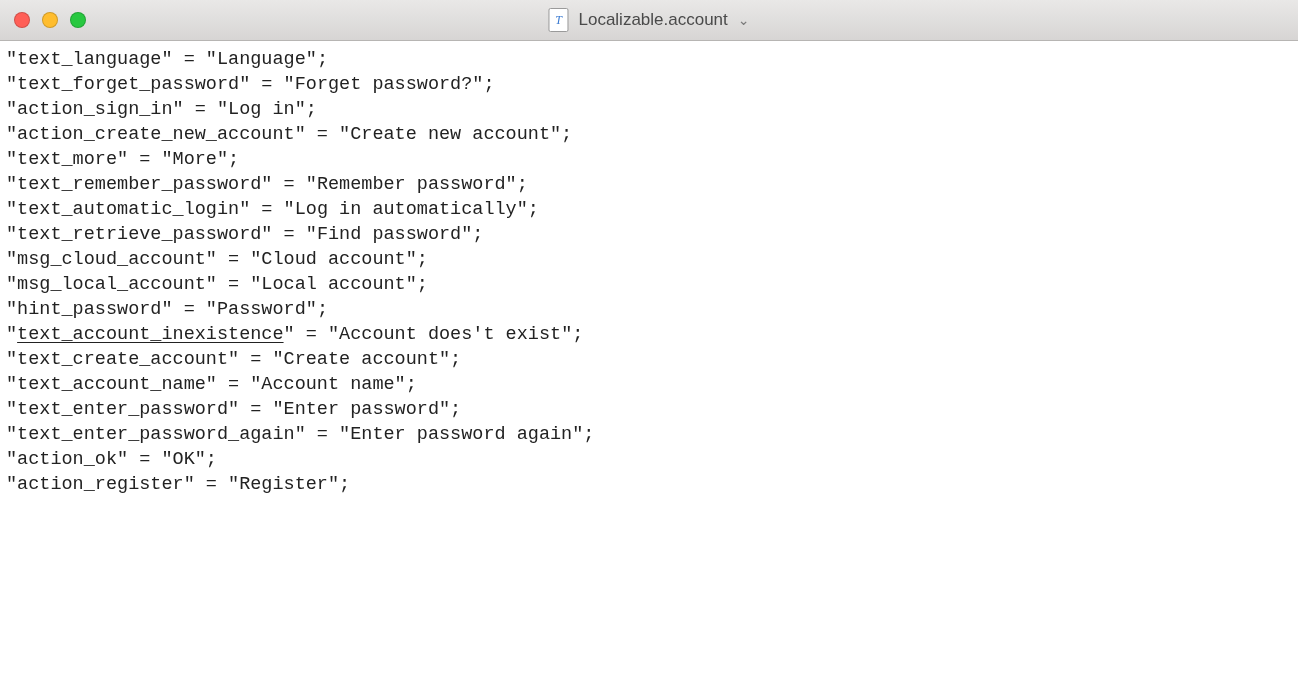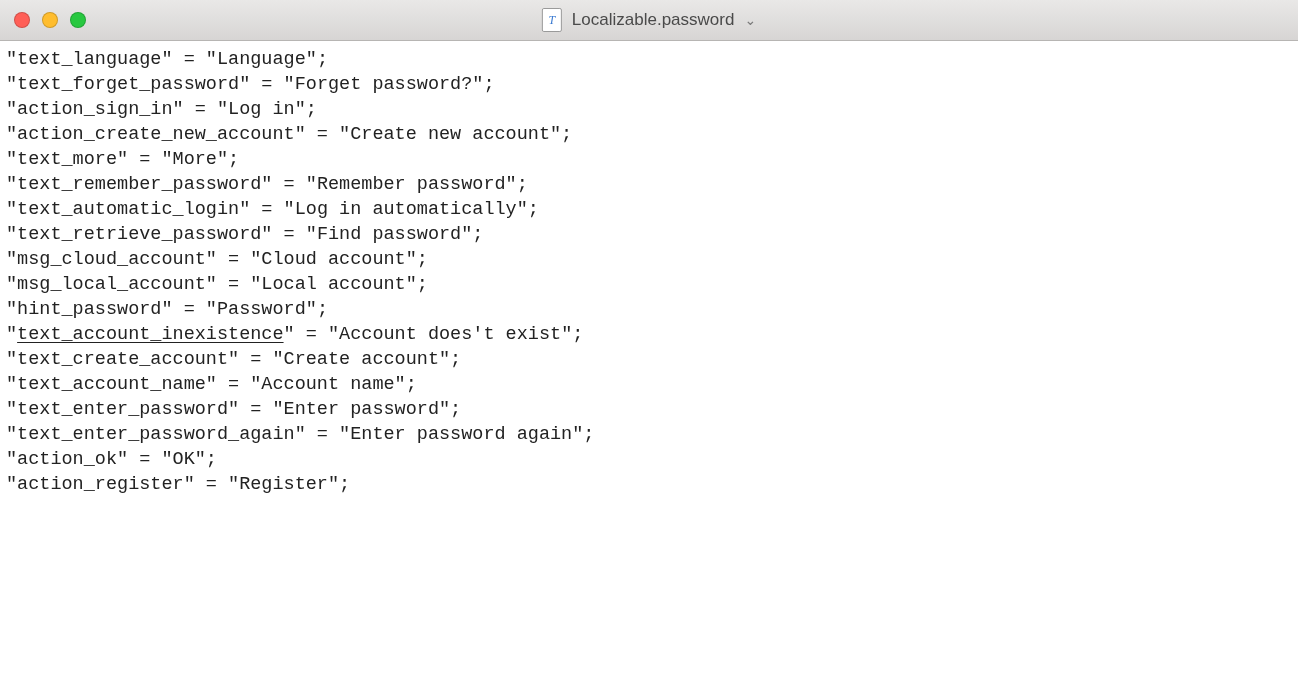--- a/index.html
+++ b/index.html
@@ -100,18 +100,18 @@
 <div class="titlebar">
   <div class="traffic-lights">
     <div class="tl tl-close"></div>
     <div class="tl tl-min"></div>
     <div class="tl tl-max"></div>
   </div>
   <div class="title-center">
     <span class="file-icon">
         <span class="file-t">T</span>
       </span>
-    <span>Localizable.password</span>
+    <span>Localizable.account</span>
     <span class="chevron">⌄</span>
   </div>
 </div>
 
 <div class="editor" id="editor"><div>"<span>text_language</span>" = "<span>Language</span>";</div><div>"<span>text_forget_password</span>" = "<span>Forget password?</span>";</div><div>"<span>action_sign_in</span>" = "<span>Log in</span>";</div><div>"<span>action_create_new_account</span>" = "<span>Create new account</span>";</div><div>"<span>text_more</span>" = "<span>More</span>";</div><div>"<span>text_remember_password</span>" = "<span>Remember password</span>";</div><div>"<span>text_automatic_login</span>" = "<span>Log in automatically</span>";</div><div>"<span>text_retrieve_password</span>" = "<span>Find password</span>";</div><div>"<span>msg_cloud_account</span>" = "<span>Cloud account</span>";</div><div>"<span>msg_local_account</span>" = "<span>Local account</span>";</div><div>"<span>hint_password</span>" = "<span>Password</span>";</div><div>"<span class="spellerr">text_account_inexistence</span>" = "<span>Account does't exist</span>";</div><div>"<span>text_create_account</span>" = "<span>Create account</span>";</div><div>"<span>text_account_name</span>" = "<span>Account name</span>";</div><div>"<span>text_enter_password</span>" = "<span>Enter password</span>";</div><div>"<span>text_enter_password_again</span>" = "<span>Enter password again</span>";</div><div>"<span>action_ok</span>" = "<span>OK</span>";</div><div>"<span>action_register</span>" = "<span>Register</span>";</div></div>
 
 </body></html>

